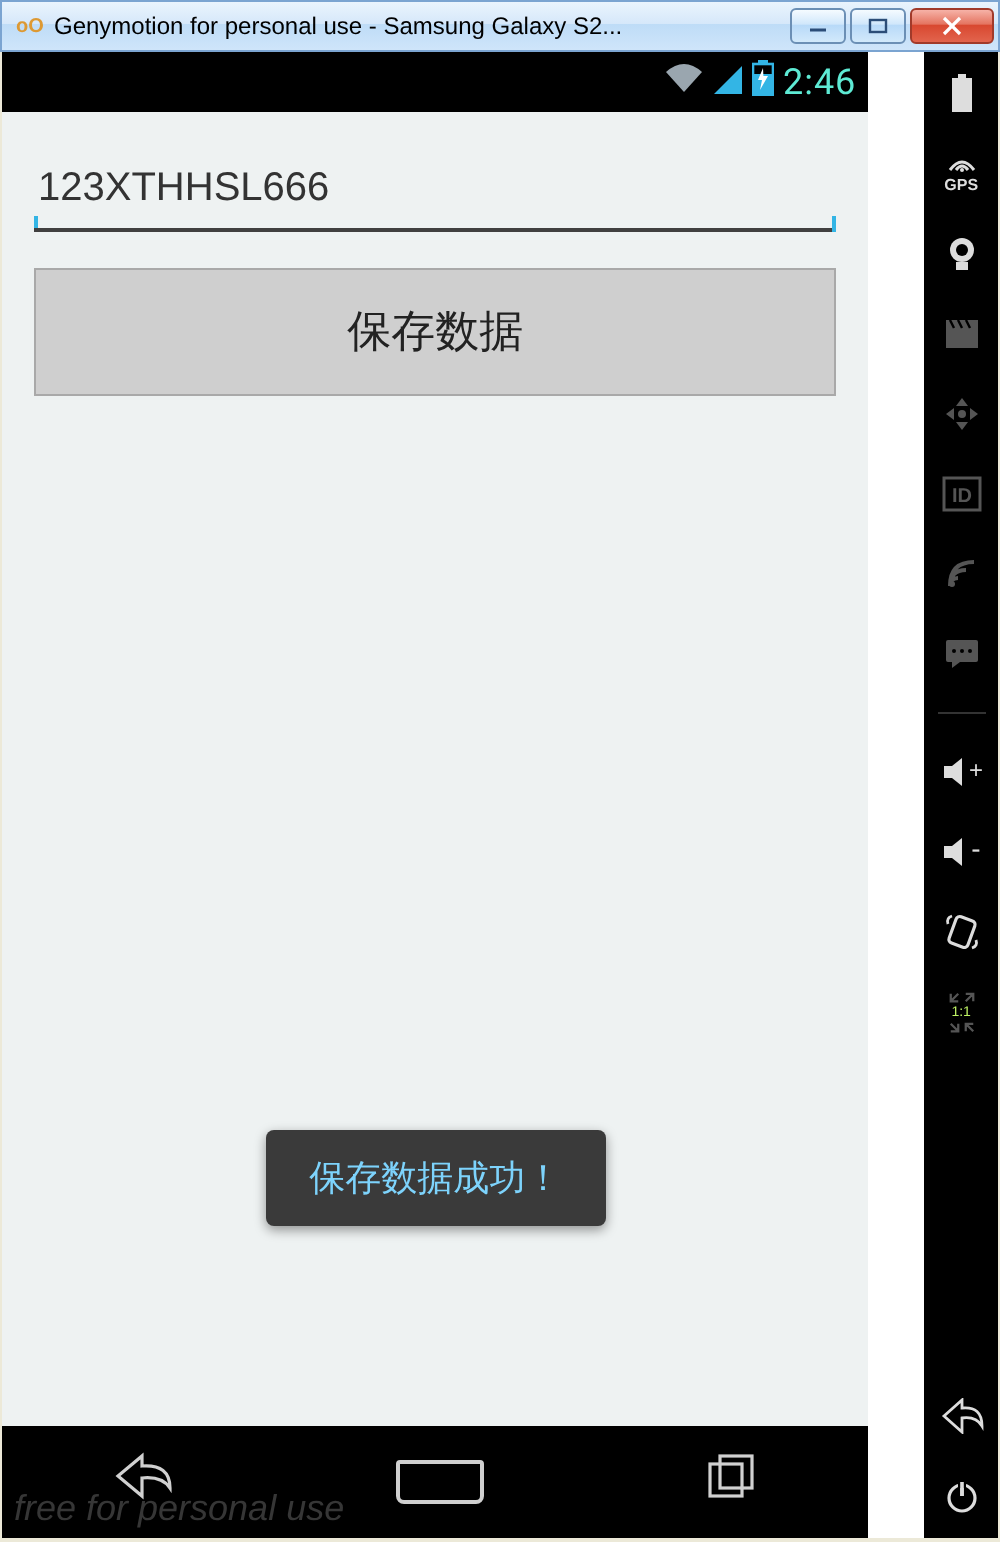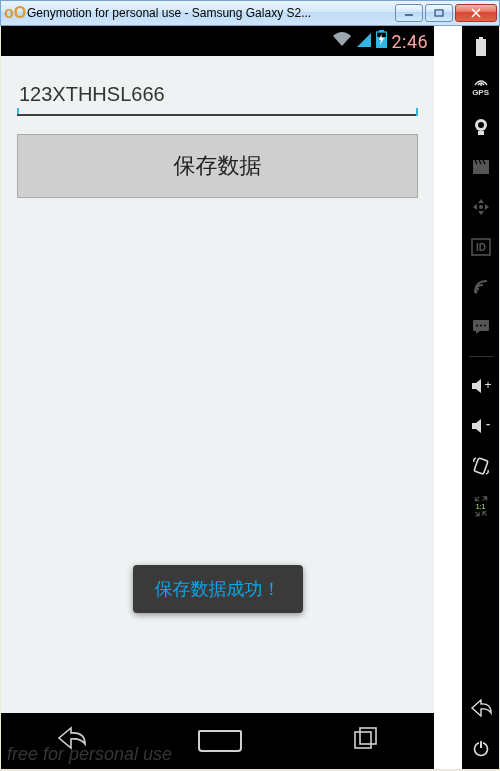--- a/index.html
+++ b/index.html
@@ -18,21 +18,21 @@
     display: flex;
     align-items: center;
     padding: 0 2px 0 6px;
     font-family: "Segoe UI", Tahoma, sans-serif;
     font-size: 12px;
     color: #000;
   }
   .win-titlebar .win-icon {
     width: 16px; height: 16px; margin-right: 4px;
     display: flex; align-items: center; justify-content: center;
-    font-size: 16px; font-weight: bold; color: #d93; text-align: center;
+    font-size: 10px; font-weight: bold; color: #d93; text-align: center;
   }
   .win-titlebar .win-title { flex: 1; white-space: nowrap; overflow: hidden; text-overflow: ellipsis; }
   .win-titlebar .win-btns { display: flex; gap: 2px; }
   .win-btn {
     width: 28px; height: 18px;
     border: 1px solid #6b8fb5;
     background: linear-gradient(to bottom, #f5fbff 0%, #d0e7fb 45%, #b7d9f8 46%, #d2e9fb 100%);
     border-radius: 3px;
     display: flex; align-items: center; justify-content: center;
     font-size: 10px; color: #2b4d78;
@@ -67,21 +67,21 @@
     background: #000;
     display: flex;
     align-items: center;
     justify-content: flex-end;
     padding: 0 6px;
     gap: 4px;
     color: #fff;
   }
   .status-bar .wifi { color: #9aa6af; font-size: 16px; }
   .status-bar .sig { color: #33b5e5; font-size: 14px; }
-  .status-bar .clock { color: #fca5a5; font-size: 18px; font-family: "Roboto", sans-serif; letter-spacing: 0.5px; }
+  .status-bar .clock { color: #5eead4; font-size: 18px; font-family: "Roboto", sans-serif; letter-spacing: 0.5px; }
   
   .app-body {
     flex: 1;
     background: #eef2f2;
     padding: 18px 16px;
     position: relative;
   }
   .text-input {
     width: 100%;
     height: 42px;
@@ -110,21 +110,21 @@
     color: #222;
     margin-bottom: 14px;
   }
   
   .toast {
     position: absolute;
     left: 50%;
     bottom: 100px;
     transform: translateX(-50%);
     background: #3a3a3a;
-    color: #0ea5e9;
+    color: #7dd3fc;
     font-size: 18px;
     padding: 12px 22px;
     border-radius: 4px;
     box-shadow: 0 2px 6px rgba(0,0,0,0.4);
   }
   
   .nav-bar {
     height: 56px;
     background: #000;
     display: flex;

